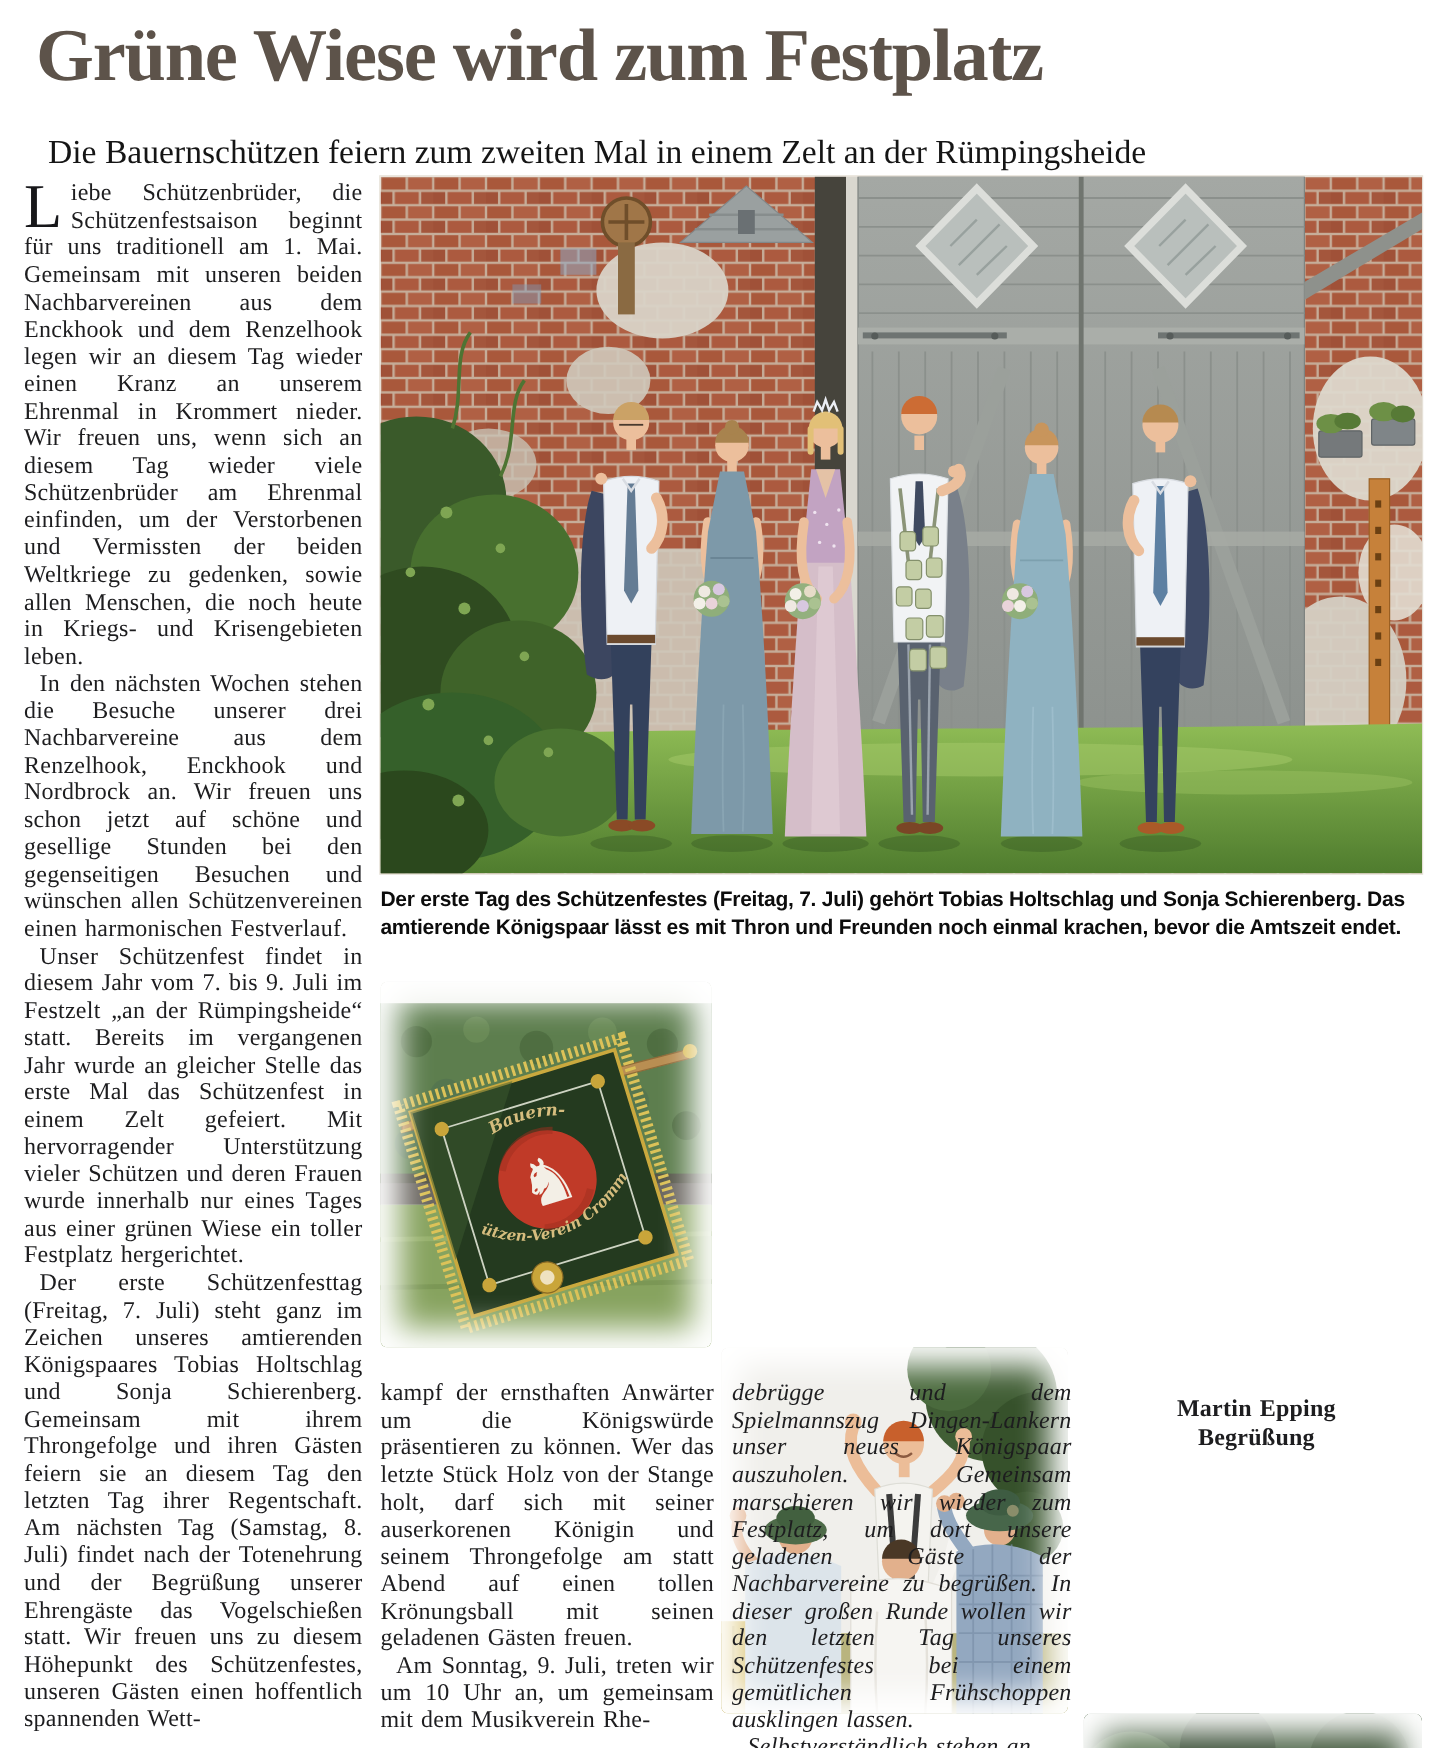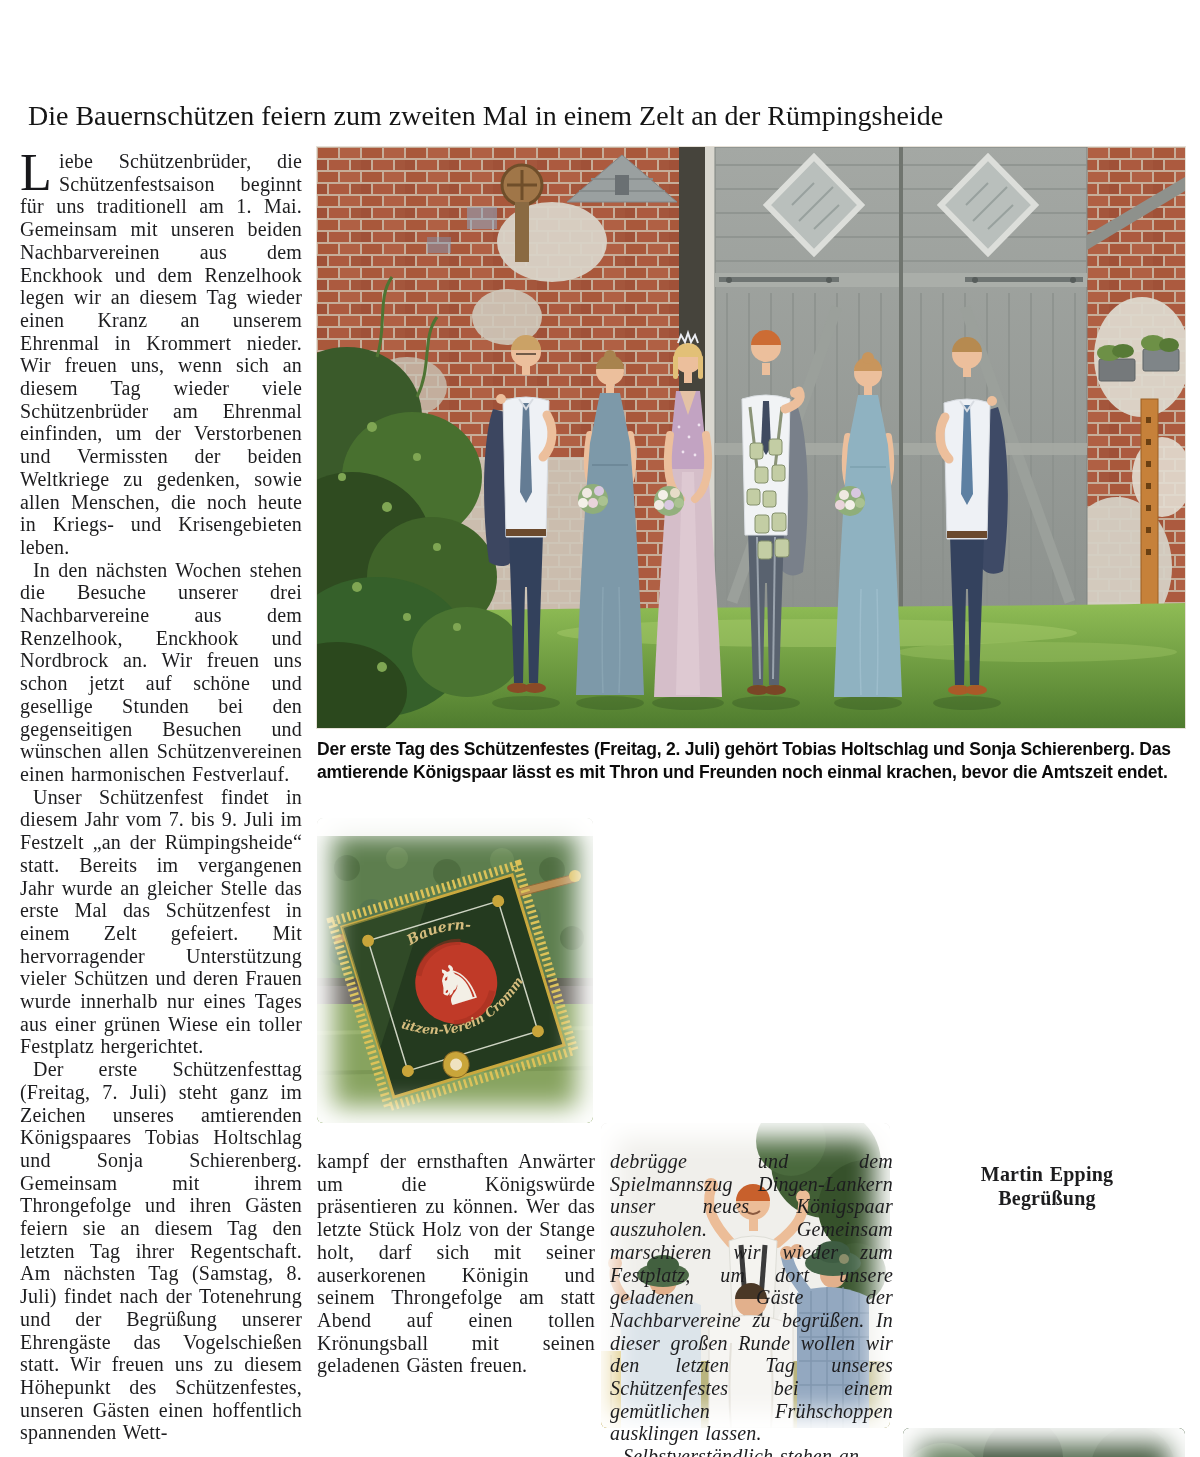--- a/index.html
+++ b/index.html
@@ -2,21 +2,21 @@
 <html lang="de"><head>
 <meta charset="utf-8">
 <style>
   html,body{margin:0;padding:0;background:#ffffff;}
   body{width:1200px;height:1457px;position:relative;overflow:hidden;
        font-family:"Liberation Serif",serif;color:#1c1c1e;}
   .abs{position:absolute;}
   h1.title{position:absolute;left:30px;top:12px;margin:0;width:1150px;
     font-family:"Liberation Serif",serif;font-weight:700;font-size:62px;
     letter-spacing:-1px;color:#5d534a;white-space:nowrap;}
-  h2.subtitle{position:absolute;left:24px;top:96px;margin:4px;width:1160px;
+  h2.subtitle{position:absolute;left:24px;top:96px;margin:16px;width:1160px;
     font-family:"Liberation Serif",serif;font-weight:400;font-size:28px;
     color:#151515;white-space:nowrap;}
   .col{position:absolute;text-align:justify;font-size:20px;line-height:22.7px;
     letter-spacing:0.2px;word-spacing:1.4px;hyphens:auto;overflow-wrap:break-word;color:#1d1d1f;}
   .col p{margin:0;}
   .col p.indent{text-indent:13px;}
   .col1{left:20px;top:150px;width:282px;height:1300px;}
   .col2{left:317px;top:1150px;width:278px;height:307px;}
   .col3{left:610px;top:1150px;width:283px;height:307px;font-style:italic;}
   .col4{left:908px;top:1150px;width:278px;height:307px;}
@@ -38,20 +38,21 @@
   .signature div{text-indent:0;}
   svg{display:block;}
   .arc-text{font-family:"DejaVu Serif",serif;font-style:italic;font-weight:bold;}
   .fraktur{font-family:"DejaVu Serif",serif;font-style:italic;font-weight:bold;}
 </style>
 </head>
 <body>
 
 <div class="page">
 
+  <h1 class="title">Grüne Wiese wird zum Festplatz</h1>
   <h2 class="subtitle">Die Bauernschützen feiern zum zweiten Mal in einem Zelt an der Rümpingsheide</h2>
 
   <div class="col col1">
     <p class="para"><span class="dropcap">L</span><span>iebe Schützenbrüder, die Schützenfestsaison beginnt für uns traditionell am 1. Mai. Gemeinsam mit unseren beiden Nachbarvereinen aus dem Enckhook und dem Renzelhook legen wir an diesem Tag wieder einen Kranz an unserem Ehrenmal in Krommert nieder. Wir freuen uns, wenn sich an diesem Tag wieder viele Schützenbrüder am Ehrenmal einfinden, um der Verstorbenen und Vermissten der beiden Weltkriege zu gedenken, sowie allen Menschen, die noch heute in Kriegs- und Krisengebieten leben.</span></p>
     <p class="para indent">In den nächsten Wochen stehen die Besuche unserer drei Nachbarvereine aus dem Renzelhook, Enckhook und Nordbrock an. Wir freuen uns schon jetzt auf schöne und gesellige Stunden bei den gegenseitigen Besuchen und wünschen allen Schützenvereinen einen harmonischen Festverlauf.</p>
     <p class="para indent">Unser Schützenfest findet in diesem Jahr vom 7. bis 9. Juli im Festzelt „an der Rümpingsheide“ statt. Bereits im vergangenen Jahr wurde an gleicher Stelle das erste Mal das Schützenfest in einem Zelt gefeiert. Mit hervorragender Unterstützung vieler Schützen und deren Frauen wurde innerhalb nur eines Tages aus einer grünen Wiese ein toller Festplatz hergerichtet.</p>
     <p class="para indent">Der erste Schützenfesttag (Freitag, 7. Juli) steht ganz im Zeichen unseres amtierenden Königspaares Tobias Holtschlag und Sonja Schierenberg. Gemeinsam mit ihrem Throngefolge und ihren Gästen feiern sie an diesem Tag den letzten Tag ihrer Regentschaft. Am nächsten Tag (Samstag, 8. Juli) findet nach der Totenehrung und der Begrüßung unserer Ehrengäste das Vogelschießen statt. Wir freuen uns zu diesem Höhepunkt des Schützenfestes, unseren Gästen einen hoffentlich spannenden Wett-</p>
   </div>
 
   <figure class="abs main-photo">
@@ -326,21 +327,21 @@
         <path d="M647,258 L653,258 L656,347 L650,358 L644,347 Z" fill="#5d80a2"></path>
         <path d="M643,254 L650,264 L657,254" fill="none" stroke="#d8dce2" stroke-width="2"></path>
         <path d="M628,270 C620,284 622,302 632,312" stroke="#ecbf9c" stroke-width="9" fill="none" stroke-linecap="round"></path>
         <circle cx="675" cy="254" r="5" fill="#ecbf9c"></circle>
         <circle cx="650" cy="207" r="15" fill="#ecbf9c"></circle>
         <path d="M635,205 a15,15 0 0 1 30,0 z" fill="#b68a50"></path>
       </g>
     </svg>
   </figure>
 
-  <p class="caption">Der erste Tag des Schützenfestes (Freitag, 2. Juli) gehört Tobias Holtschlag und Sonja Schierenberg. Das amtierende Königspaar lässt es mit Thron und Freunden noch einmal krachen, bevor die Amtszeit endet.</p>
+  <p class="caption">Der erste Tag des Schützenfestes (Freitag, 7. Juli) gehört Tobias Holtschlag und Sonja Schierenberg. Das amtierende Königspaar lässt es mit Thron und Freunden noch einmal krachen, bevor die Amtszeit endet.</p>
 
   <figure class="abs photo1 photo-soft">
     <svg width="276" height="305" viewBox="0 0 276 305">
       <rect width="276" height="305" fill="#e9ebe4"></rect>
       <rect x="0" y="0" width="276" height="26" fill="#eef0ea"></rect>
       <rect x="0" y="18" width="276" height="150" fill="#5d7e4e"></rect>
       <g opacity="0.8">
         <circle cx="30" cy="50" r="13" fill="#4c6b3f"></circle>
           <circle cx="80" cy="40" r="11" fill="#6c8d59"></circle>
         <circle cx="130" cy="55" r="14" fill="#4c6b3f"></circle>
@@ -496,20 +497,21 @@
         <text class="fraktur" x="-6" y="-30" text-anchor="middle" font-size="14.5" fill="#5a5a26">Du frohes Land</text>
         <text class="fraktur" x="2" y="-5" text-anchor="middle" font-size="14.5" fill="#4f6a52">Westfalenland,</text>
         <text class="fraktur" x="-2" y="20" text-anchor="middle" font-size="14.5" fill="#4f6a52">O schirm dich Gott,</text>
         <text class="fraktur" x="-6" y="45" text-anchor="middle" font-size="14.5" fill="#5a5a26">Mein Heimatland!</text>
       </g>
     </svg>
   </figure>
 
   <div class="col col2">
     <p class="para">kampf der ernsthaften Anwärter um die Königswürde präsentieren zu können. Wer das letzte Stück Holz von der Stange holt, darf sich mit seiner auserkorenen Königin und seinem Throngefolge am statt Abend auf einen tollen Krönungsball mit seinen geladenen Gästen freuen.</p>
+    <p class="para indent">Am Sonntag, 9. Juli, treten wir um 10 Uhr an, um gemeinsam mit dem Musikverein Rhe-</p>
   </div>
 
   <div class="col col3">
     <p class="para">debrügge und dem Spielmannszug Dingen-Lankern unser neues Königspaar auszuholen. Gemeinsam marschieren wir wieder zum Festplatz, um dort unsere geladenen Gäste der Nachbarvereine zu begrüßen. In dieser großen Runde wollen wir den letzten Tag unseres Schützenfestes bei einem gemütlichen Frühschoppen ausklingen lassen.</p>
     <p class="para indent">Selbstverständlich stehen an</p>
   </div>
 
   <div class="col col4">
     <div class="signature">
       <div>Martin Epping</div>

